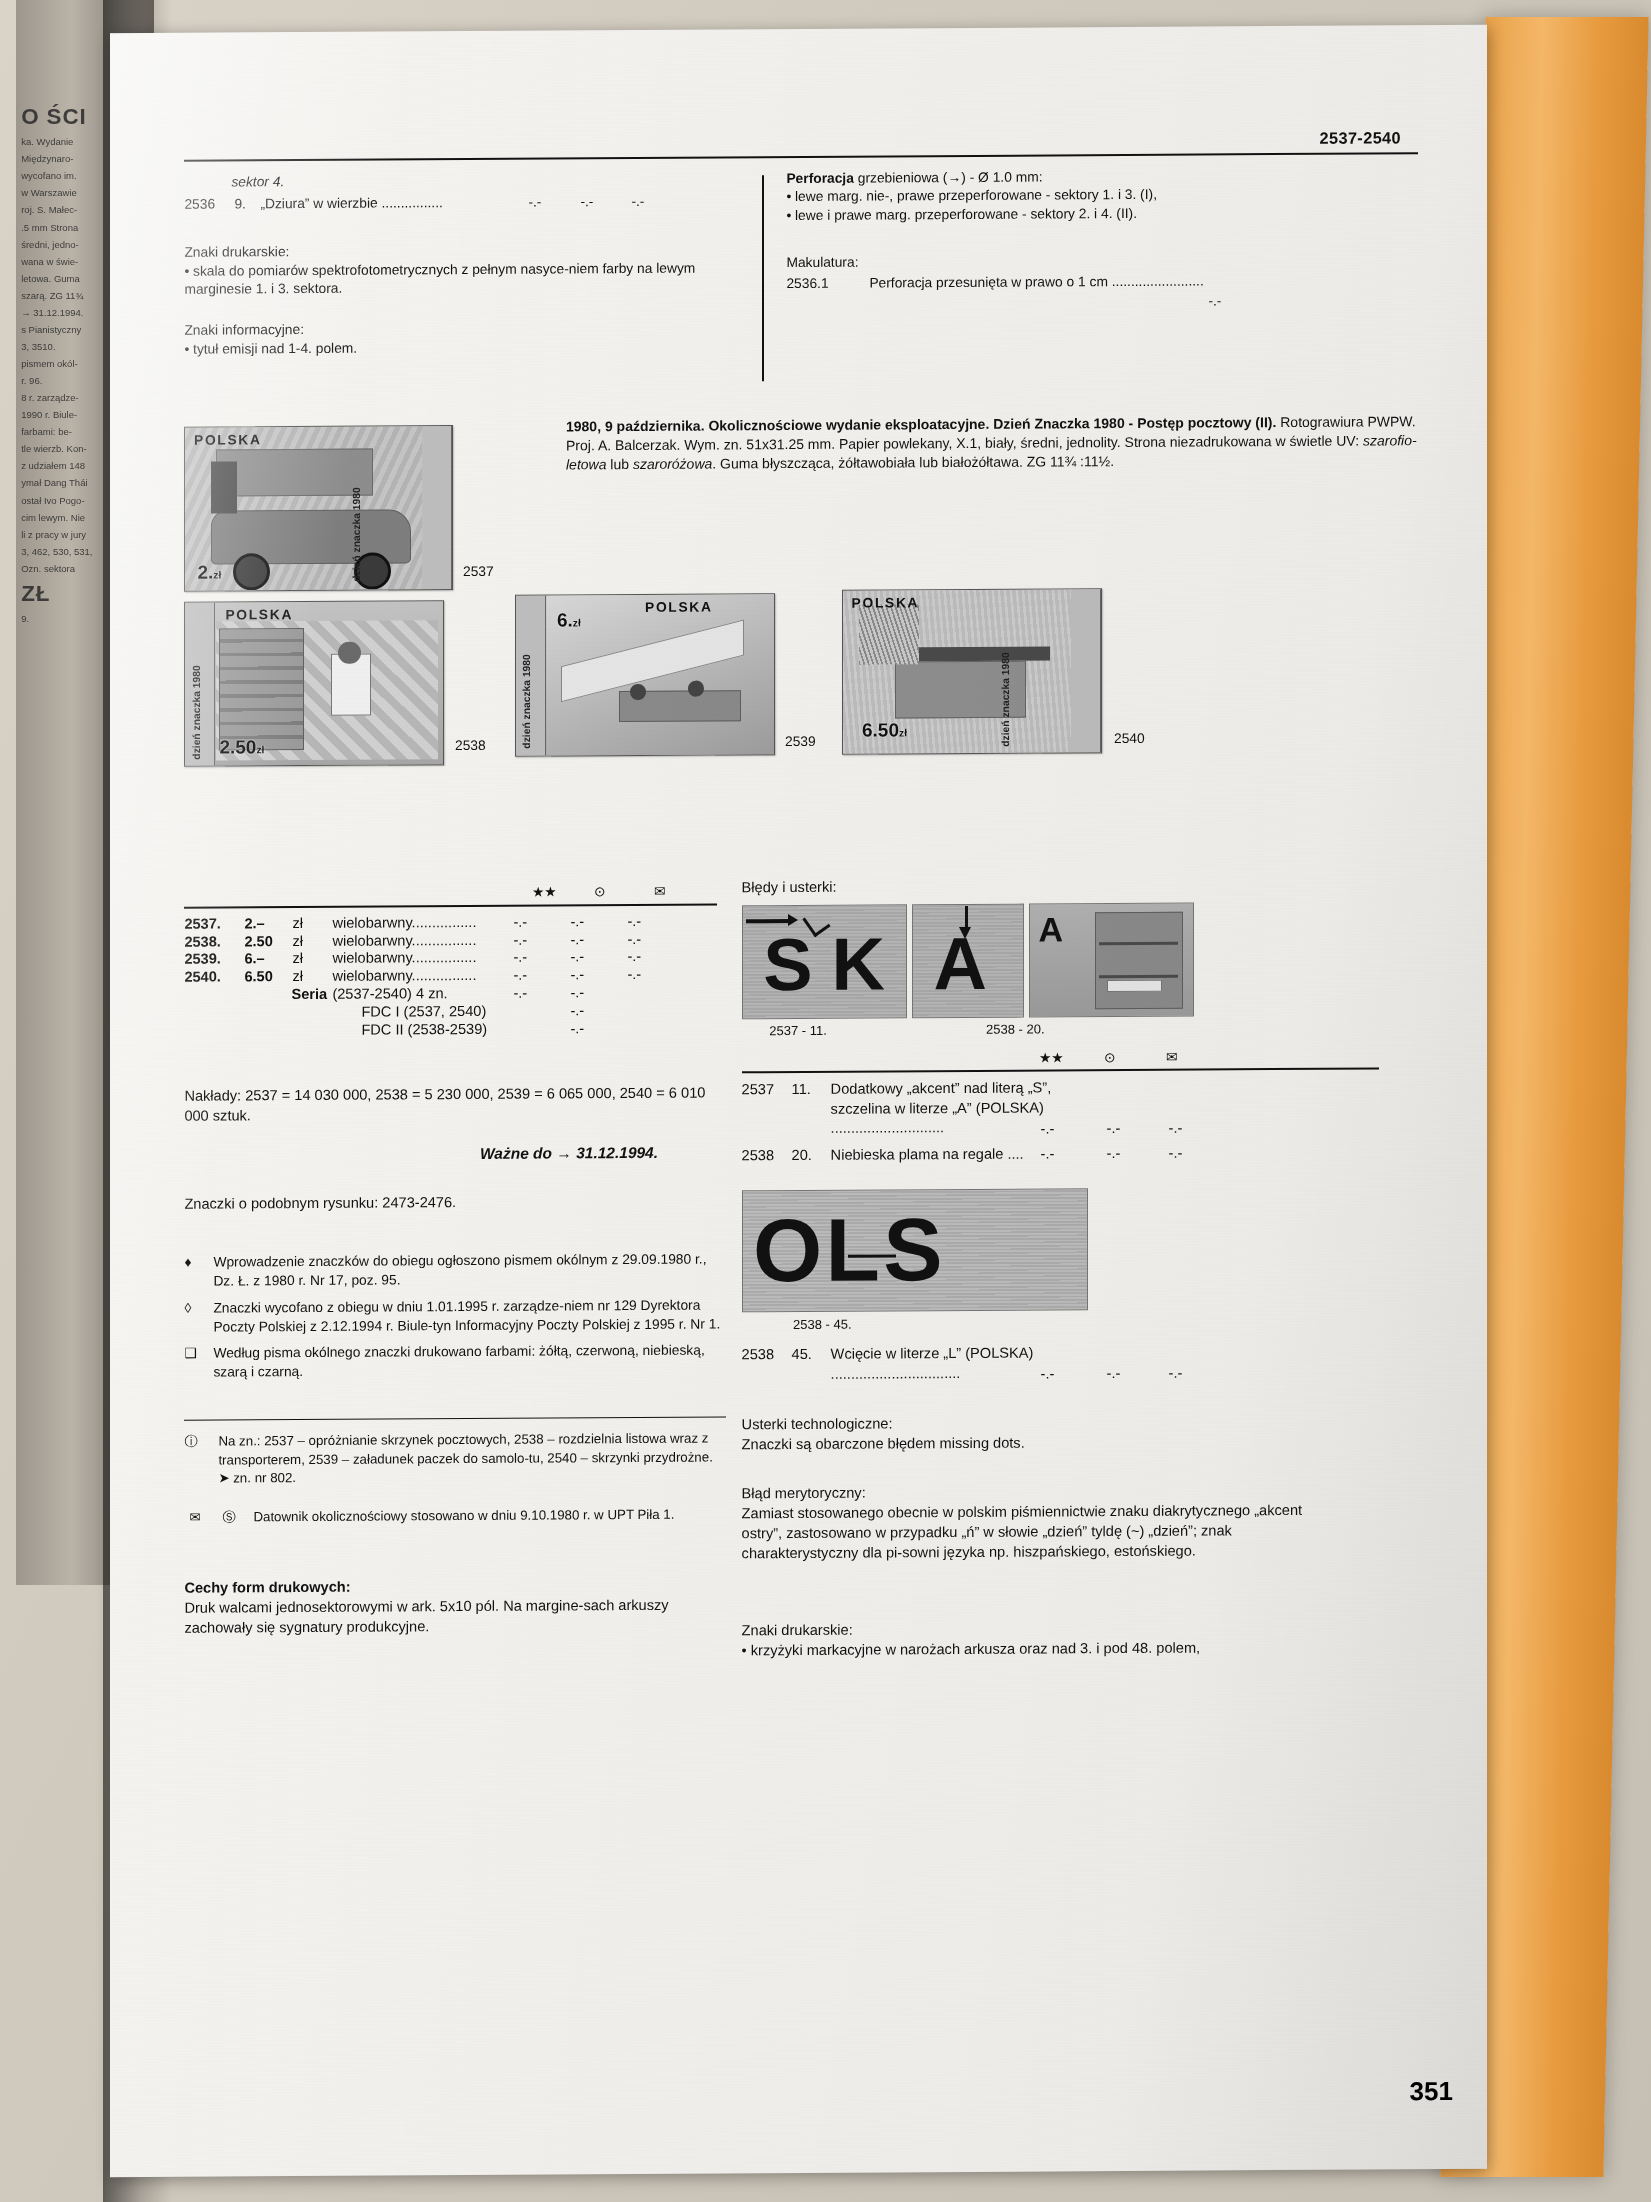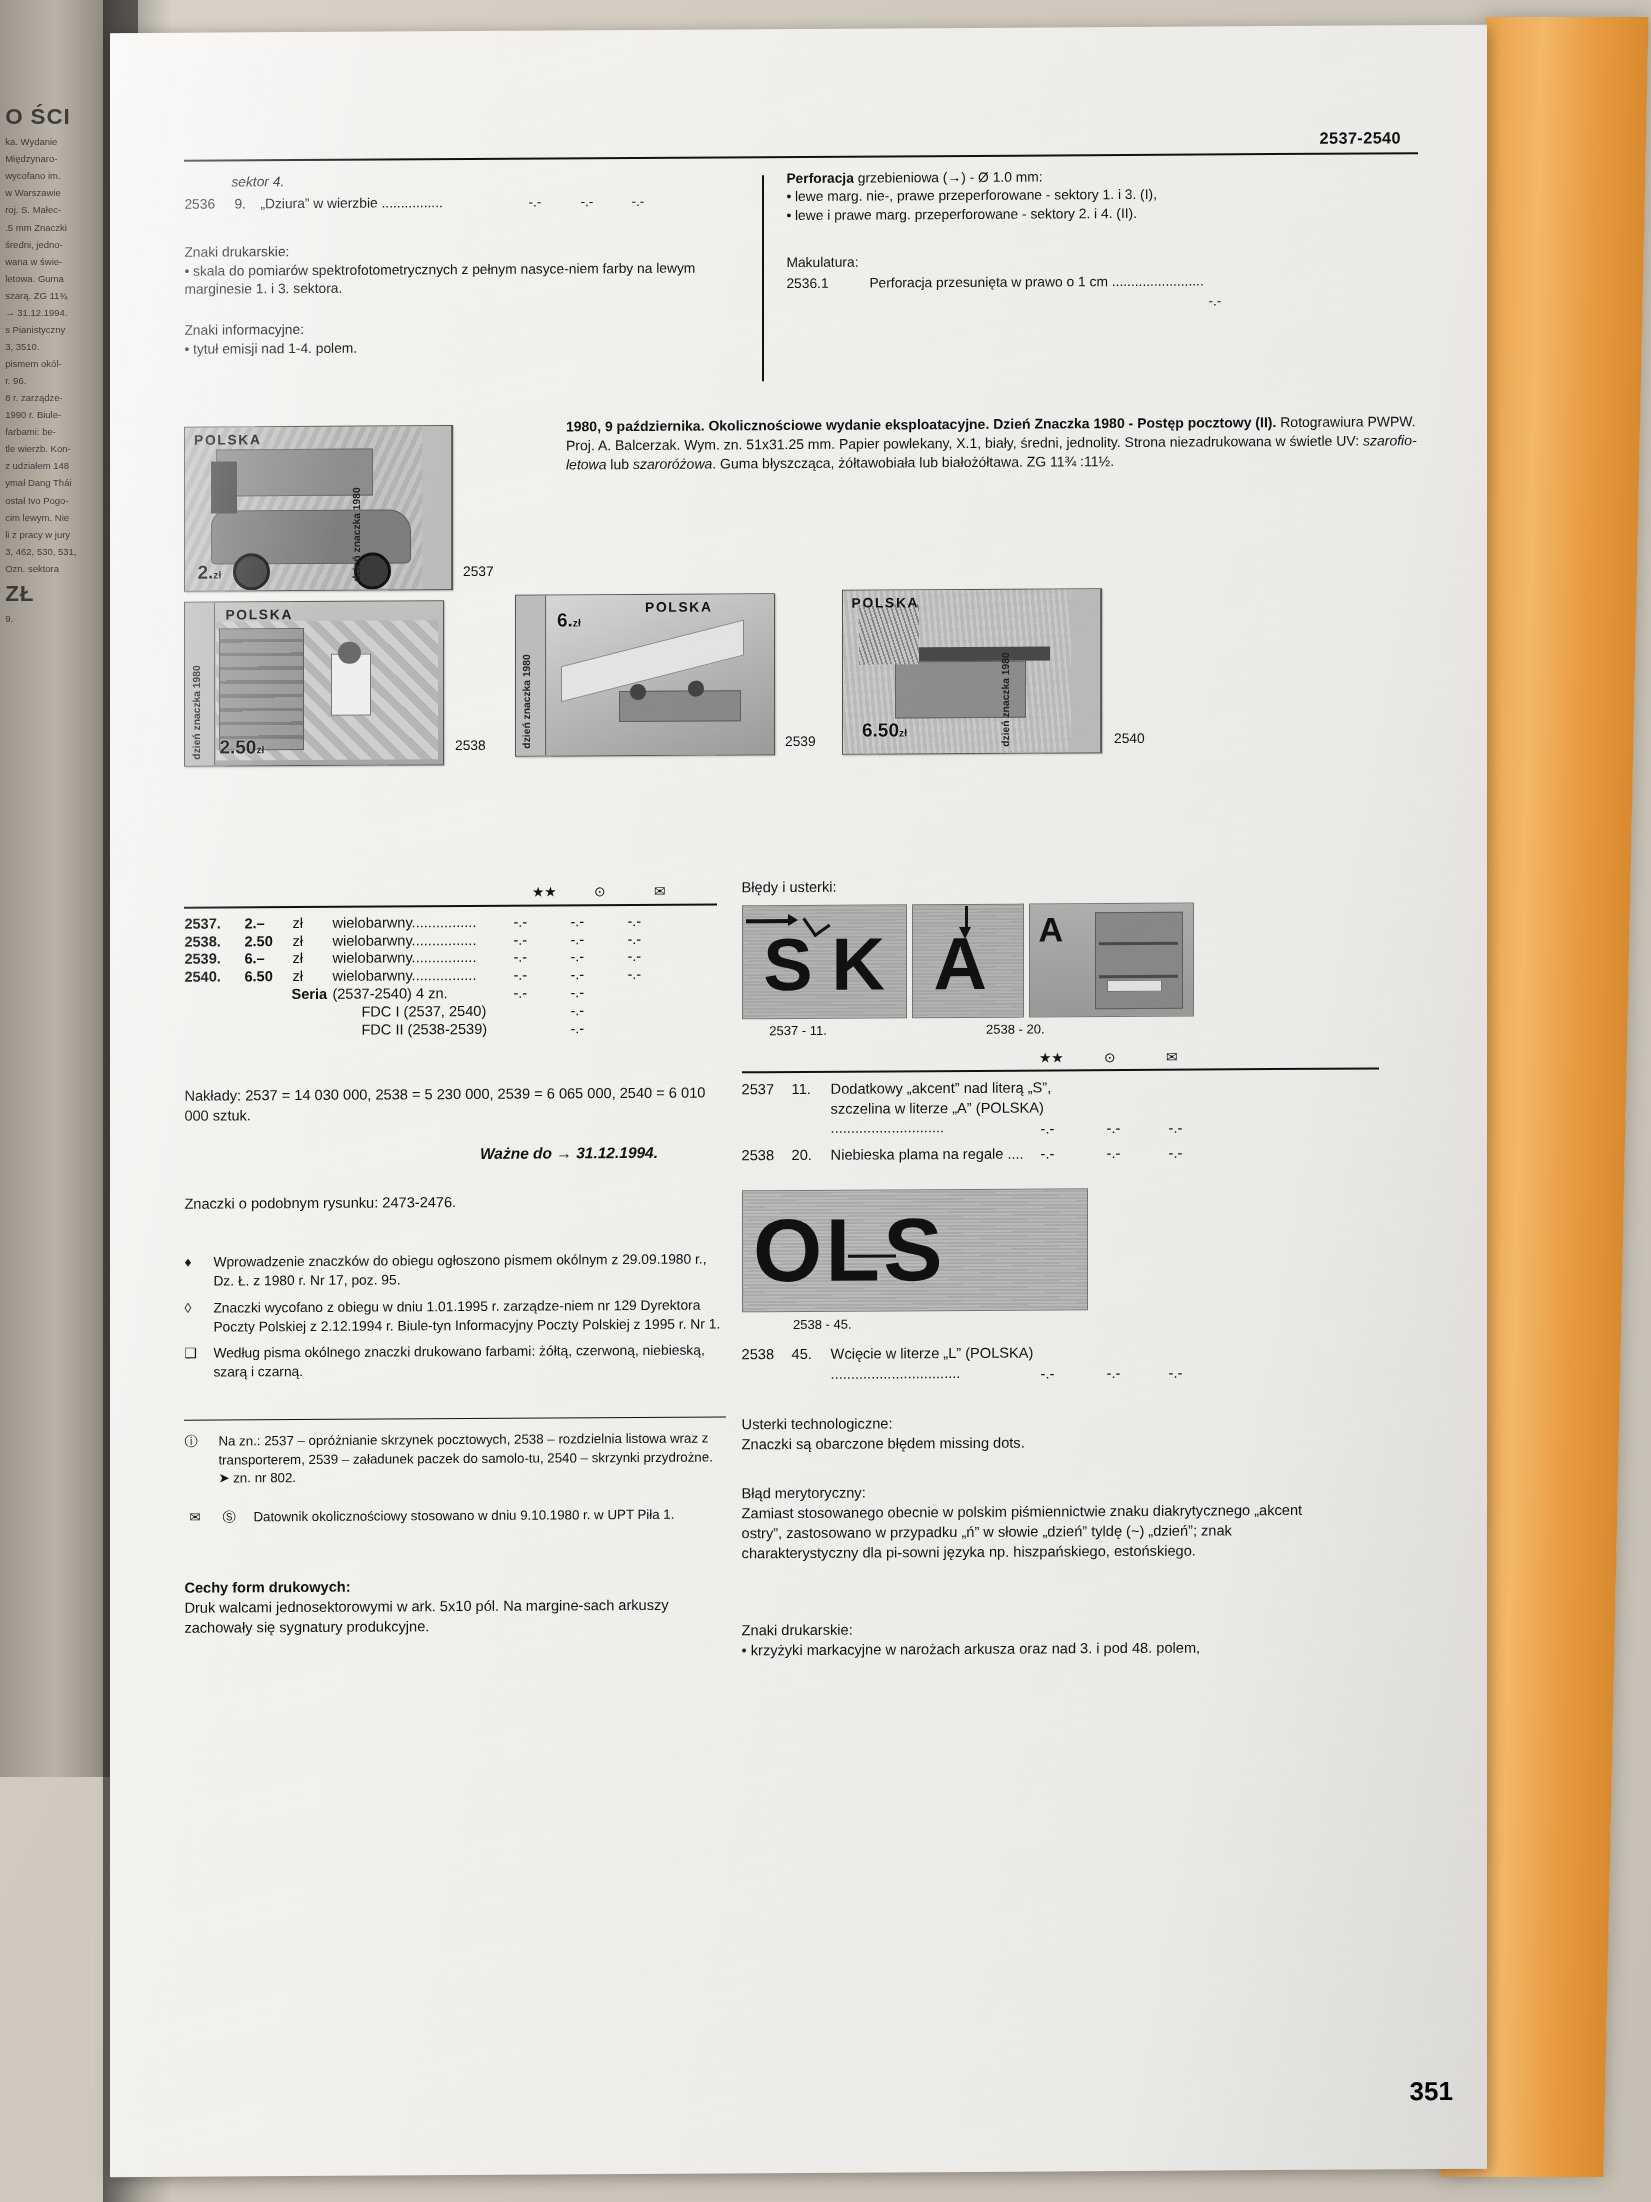--- a/index.html
+++ b/index.html
@@ -17,21 +17,21 @@
   }
   
   .book-edge{
     position:absolute;left:1463px;top:17px;width:163px;height:2160px;
     background:linear-gradient(90deg,#e9a24a 0%,#f3b768 35%,#e79a3e 70%,#d98a2f 100%);
     transform:skewX(-1.2deg);
     box-shadow:0 0 20.6px rgba(0,0,0,.25);
   }
   
   .left-page{
-    position:absolute;left:0;top:0;width:138px;height:1777px;
+    position:absolute;left:16px;top:0;width:138px;height:1585px;
     background:linear-gradient(90deg,#9c968c 0%,#b9b3a8 40%,#8e8880 78%,#6f6a62 100%);
   }
   .left-col{
     position:absolute;left:5.2px;top:103px;width:103px;height:1979px;
     color:#2a2a2a;font-size:9.5px;line-height:1.25;
     opacity:.85;
   }
   .left-col div{margin-bottom:5.2px;}
   .left-big{font-size:22.4px;font-weight:bold;letter-spacing:0.9px;}
   .gutter-shadow{
@@ -128,21 +128,21 @@
 <div class="book-edge"></div>
 
 <div class="left-page">
   <div class="left-col">
     <div class="left-big">O ŚCI</div>
     <div>ka. Wydanie</div>
     <div>Międzynaro-</div>
     <div>wycofano im.</div>
     <div>w Warszawie</div>
     <div>roj. S. Małec-</div>
-    <div>.5 mm Znaczki</div>
+    <div>.5 mm Strona</div>
     <div>średni, jedno-</div>
     <div>wana w świe-</div>
     <div>letowa. Guma</div>
     <div>szarą. ZG 11¾</div>
     <div>→ 31.12.1994.</div>
     <div>s Pianistyczny</div>
     <div>3, 3510.</div>
     <div>pismem okól-</div>
     <div>r. 96.</div>
     <div>8 r. zarządze-</div>

